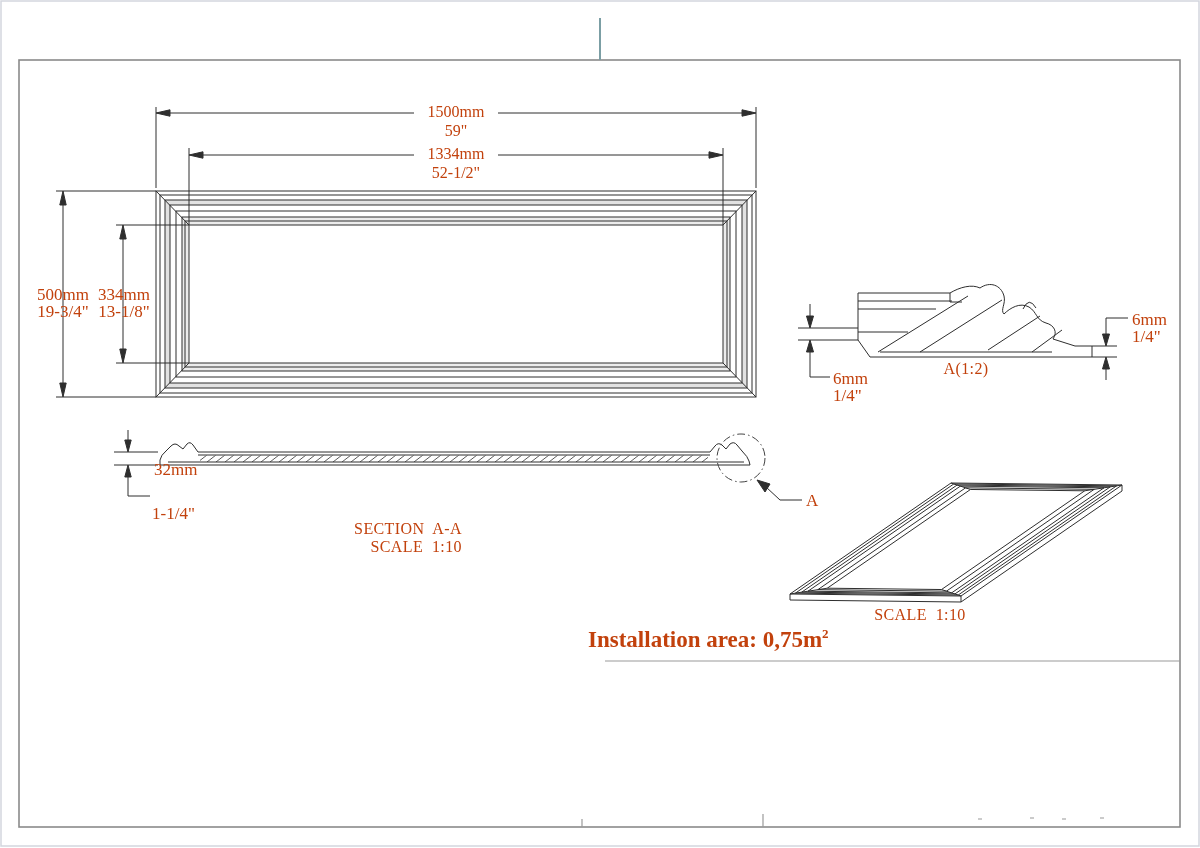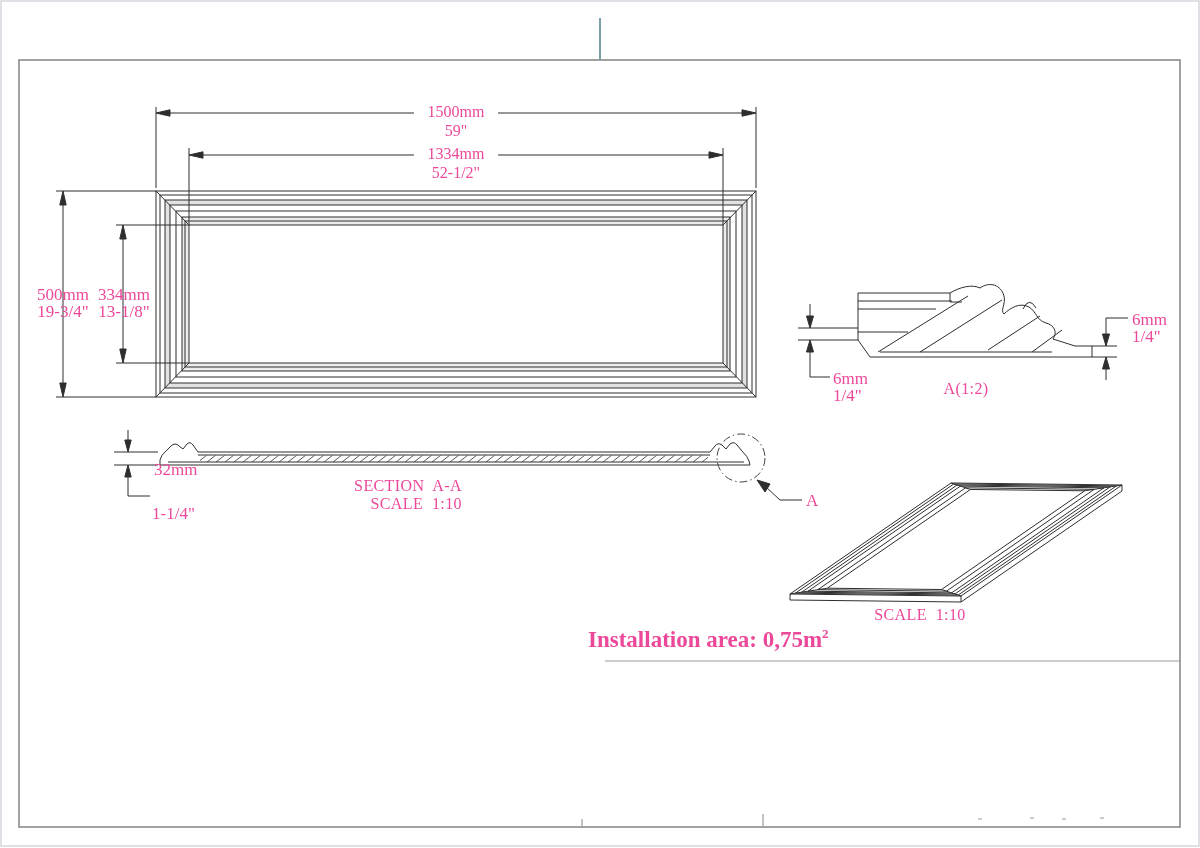--- a/index.html
+++ b/index.html
@@ -1,23 +1,23 @@
 <!DOCTYPE html>
 <html><head>
 <meta charset="utf-8">
 <style>
   html,body{margin:0;padding:0;background:#fff;}
   #sheet{
     position:relative;width:1200px;height:848px;background:#ffffff;
     font-family:"Liberation Serif","DejaVu Serif",serif;color:#111;overflow:hidden;
   }
   #linework{position:absolute;left:0;top:0;}
-  .lbl{position:absolute;line-height:1.12;color:#ec4899;}
+  .lbl{position:absolute;line-height:1.12;color:#c2410c;}
   .ctr{text-align:center;}
-  .rgt{text-align:right;}
+  .rgt{text-align:right;margin-top:43px;}
   .pre{white-space:pre;}
   .dim{font-size:17px;}
   .dim2{font-size:16px;}
   .viewlbl{font-size:16px;letter-spacing:.4px;}
   .calloutA{font-size:17px;}
   .install{font-size:23px;}
   .install sup{font-size:13px;}
 </style>
 </head>
 <body>
@@ -192,21 +192,21 @@
   <div class="lbl viewlbl rgt pre" style="left:330px;top:495px;width:132px;">SCALE  1:10</div>
 
   <div class="lbl calloutA" style="left:806px;top:491px;">A</div>
 
   <div class="lbl dim" style="left:833px;top:369px;">6mm</div>
   <div class="lbl dim" style="left:833px;top:386px;">1/4"</div>
 
   <div class="lbl dim" style="left:1132px;top:310px;">6mm</div>
   <div class="lbl dim" style="left:1132px;top:327px;">1/4"</div>
 
-  <div class="lbl viewlbl ctr" style="left:926px;top:380px;width:80px;">A(1:2)</div>
+  <div class="lbl viewlbl ctr" style="left:926px;top:360px;width:80px;">A(1:2)</div>
 
   <div class="lbl viewlbl ctr pre" style="left:858px;top:606px;width:124px;">SCALE  1:10</div>
 
   <div class="lbl install" style="left:588px;top:627px;font-weight:bold;">
     <span>Installation area: 0,75m</span><sup>2</sup>
   </div>
 
 </div>
 
 </body></html>

